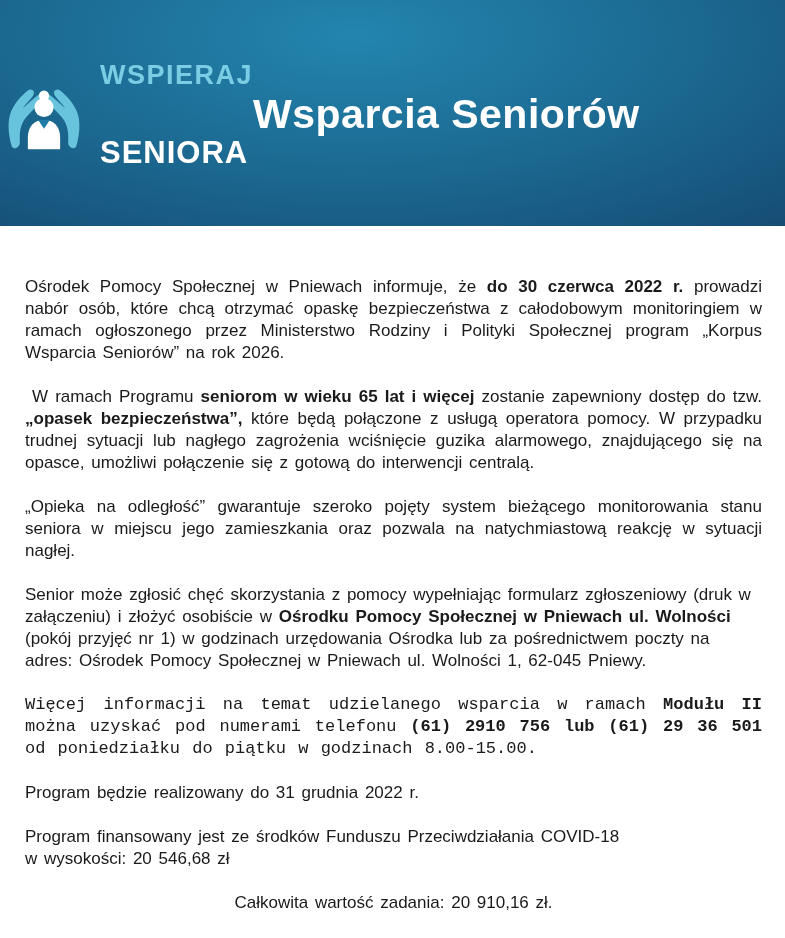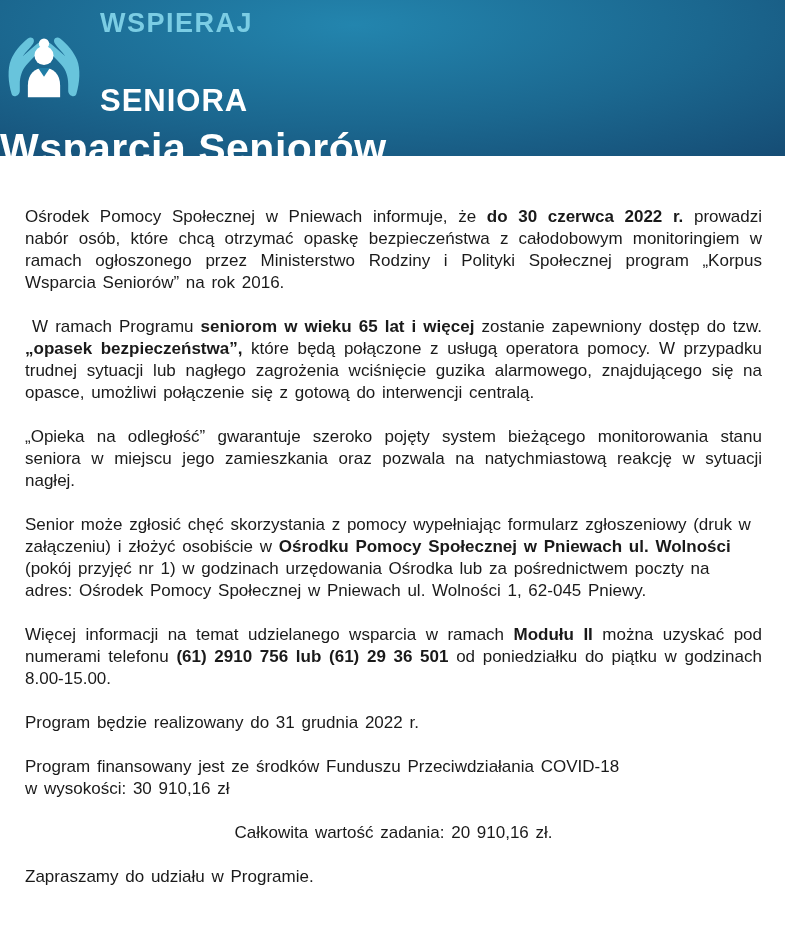--- a/index.html
+++ b/index.html
@@ -9,30 +9,30 @@
   }
   body {
     width: 785px;
     min-height: 938px;
     font-family: "Liberation Sans", sans-serif;
     color: #1a1a1a;
   }
   
   .banner {
     width: 785px;
-    height: 156px;
+    height: 226px;
     background:
       radial-gradient(120% 170% at 45% 16%,
         #2385ae 0%,
         #1b678f 38%,
         #154a72 70%,
         #102f52 100%);
     display: flex;
-    flex-direction: column;
-    align-items: flex-start;
+    flex-direction: row;
+    align-items: center;
     overflow: hidden;
   }
   .logo {
     display: flex;
     align-items: center;
     gap: 12px;
     margin-top: 9px;
   }
   .logo svg {
     width: 88px;
@@ -106,22 +106,22 @@
     </svg>
     <div class="logo-text">
       <span class="logo-line1">WSPIERAJ</span>
       <span class="logo-line2">SENIORA</span>
     </div>
   </div>
   <div class="title2">Wsparcia Seniorów</div>
 </header>
 
 <main class="article" id="article">
-    <p class="para" style="text-align: justify;"><span>Ośrodek Pomocy Społecznej w Pniewach informuje, że </span><strong>do 30 czerwca 2022 r.</strong><span> prowadzi nabór osób, które chcą otrzymać opaskę bezpieczeństwa z całodobowym monitoringiem w ramach ogłoszonego przez Ministerstwo Rodziny i Polityki Społecznej program „Korpus Wsparcia Seniorów” na rok 2016.</span></p>
+    <p class="para" style="text-align: justify;"><span>Ośrodek Pomocy Społecznej w Pniewach informuje, że </span><strong>do 30 czerwca 2022 r.</strong><span> prowadzi nabór osób, które chcą otrzymać opaskę bezpieczeństwa z całodobowym monitoringiem w ramach ogłoszonego przez Ministerstwo Rodziny i Polityki Społecznej program „Korpus Wsparcia Seniorów” na rok 2026.</span></p>
     <p class="para" style="text-align: justify;"><span>&nbsp;W ramach Programu </span><strong>seniorom w wieku 65 lat i więcej</strong><span> zostanie zapewniony dostęp do tzw. </span><strong>„opasek bezpieczeństwa”,</strong><span> które będą połączone z usługą operatora pomocy. W przypadku trudnej sytuacji lub nagłego zagrożenia wciśnięcie guzika alarmowego, znajdującego się na opasce, umożliwi połączenie się z gotową do interwencji centralą.</span></p>
     <p class="para" style="text-align: justify;"><span>„Opieka na odległość” gwarantuje szeroko pojęty system bieżącego monitorowania stanu seniora w miejscu jego zamieszkania oraz pozwala na natychmiastową reakcję w sytuacji nagłej.</span></p>
     <p class="para" style="text-align: left;"><span>Senior może zgłosić chęć skorzystania z pomocy wypełniając formularz zgłoszeniowy (druk w załączeniu) i złożyć osobiście w </span><strong>Ośrodku Pomocy Społecznej w Pniewach ul. Wolności</strong><span> (pokój przyjęć nr 1) w godzinach urzędowania Ośrodka lub za pośrednictwem poczty na adres: Ośrodek Pomocy Społecznej w Pniewach ul. Wolności 1, 62-045 Pniewy.</span></p>
-    <p class="para" style="text-align: justify;"><span>Więcej informacji na temat udzielanego wsparcia w ramach </span><strong>Modułu II</strong><span> można uzyskać pod numerami telefonu </span><strong>(61) 2910 756 lub (61) 29 36 501</strong><span> od poniedziałku do piątku w godzinach 8.00-15.00.</span></p>
+    <p class="para" style="text-align: justify; font-family: Liberation Mono, monospace;"><span>Więcej informacji na temat udzielanego wsparcia w ramach </span><strong>Modułu II</strong><span> można uzyskać pod numerami telefonu </span><strong>(61) 2910 756 lub (61) 29 36 501</strong><span> od poniedziałku do piątku w godzinach 8.00-15.00.</span></p>
     <p class="para" style="text-align: left;"><span>Program będzie realizowany do 31 grudnia 2022 r.</span></p>
-    <p class="para" style="text-align: left;"><span>Program finansowany jest ze środków Funduszu Przeciwdziałania COVID-18</span><br><span>w wysokości: 30 910,16 zł</span></p>
+    <p class="para" style="text-align: left;"><span>Program finansowany jest ze środków Funduszu Przeciwdziałania COVID-18</span><br><span>w wysokości: 20 546,68 zł</span></p>
     <p class="para" style="text-align: center;"><span>Całkowita wartość zadania: 20 910,16 zł.</span></p>
     <p class="para" style="text-align: left;"><span>Zapraszamy do udziału w Programie.</span></p>
   </main>
 
 </body></html>

